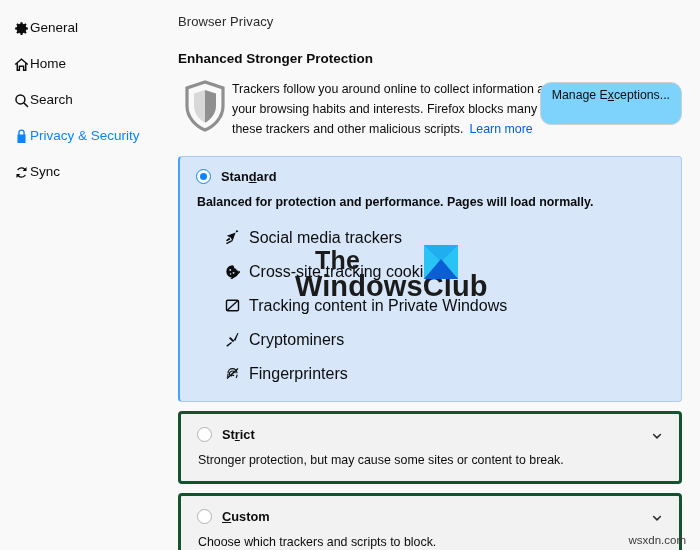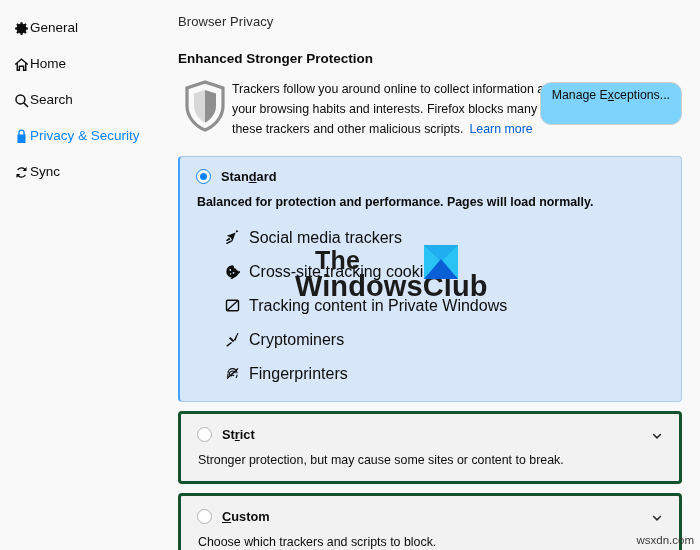--- a/index.html
+++ b/index.html
@@ -246,21 +246,21 @@
   .wm-logo {
     position: absolute;
     left: 129px;
     top: -2px;
     width: 34px;
     height: 34px;
   }
 
   .site-credit {
     position: absolute;
-    right: 6px;
+    right: 14px;
     bottom: 4px;
     font-size: 11.5px;
     color: #3a3a3a;
     z-index: 6;
   }
 </style>
 </head>
 <body>
 
 <div id="app">

